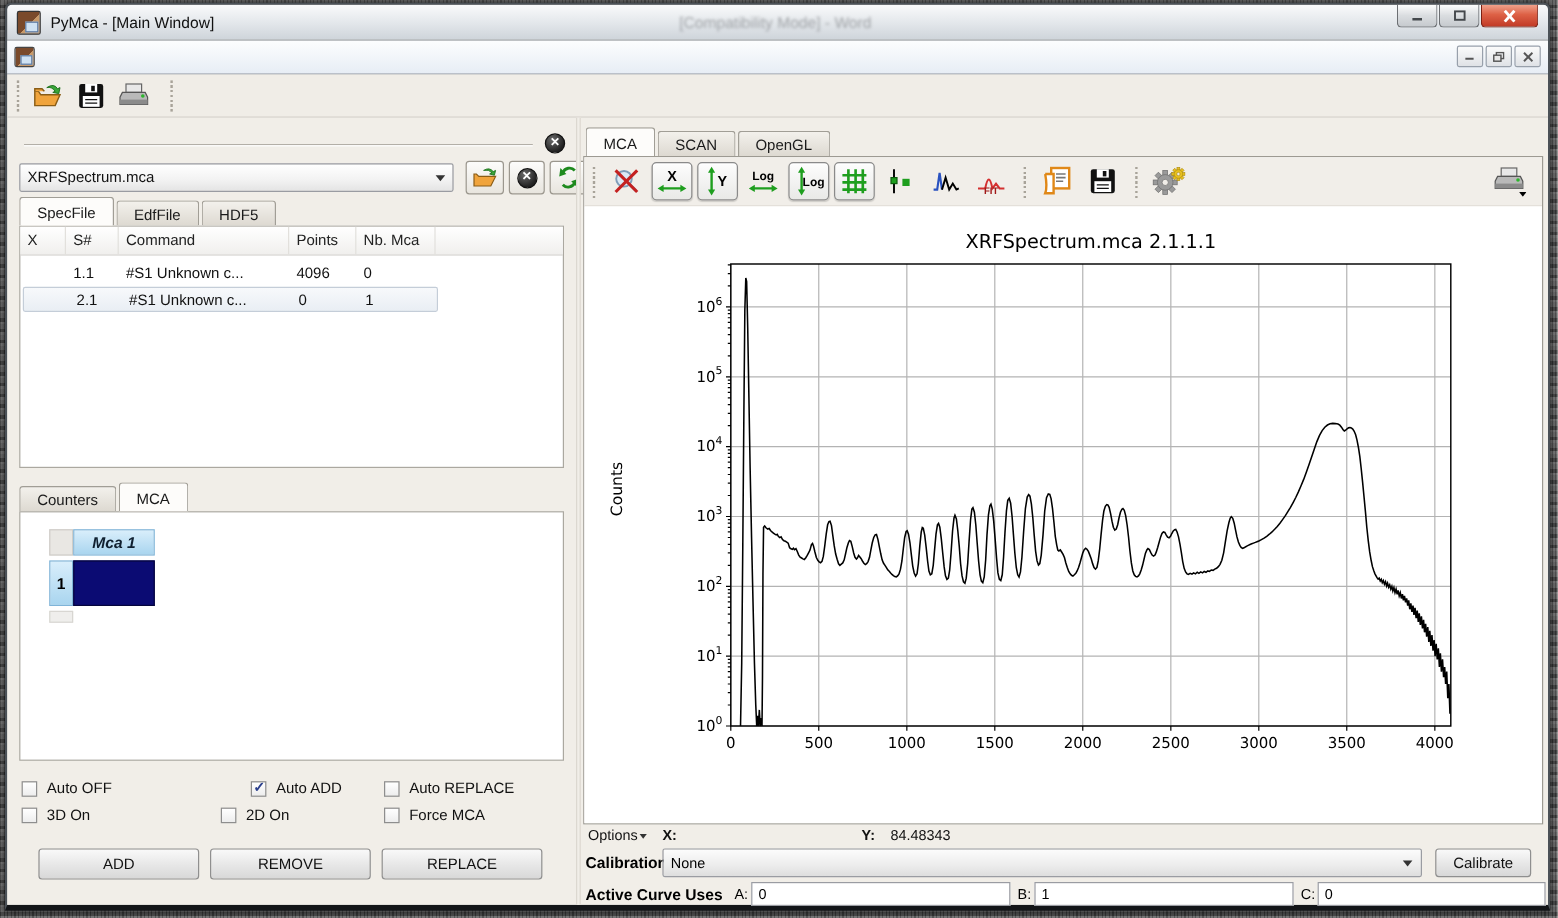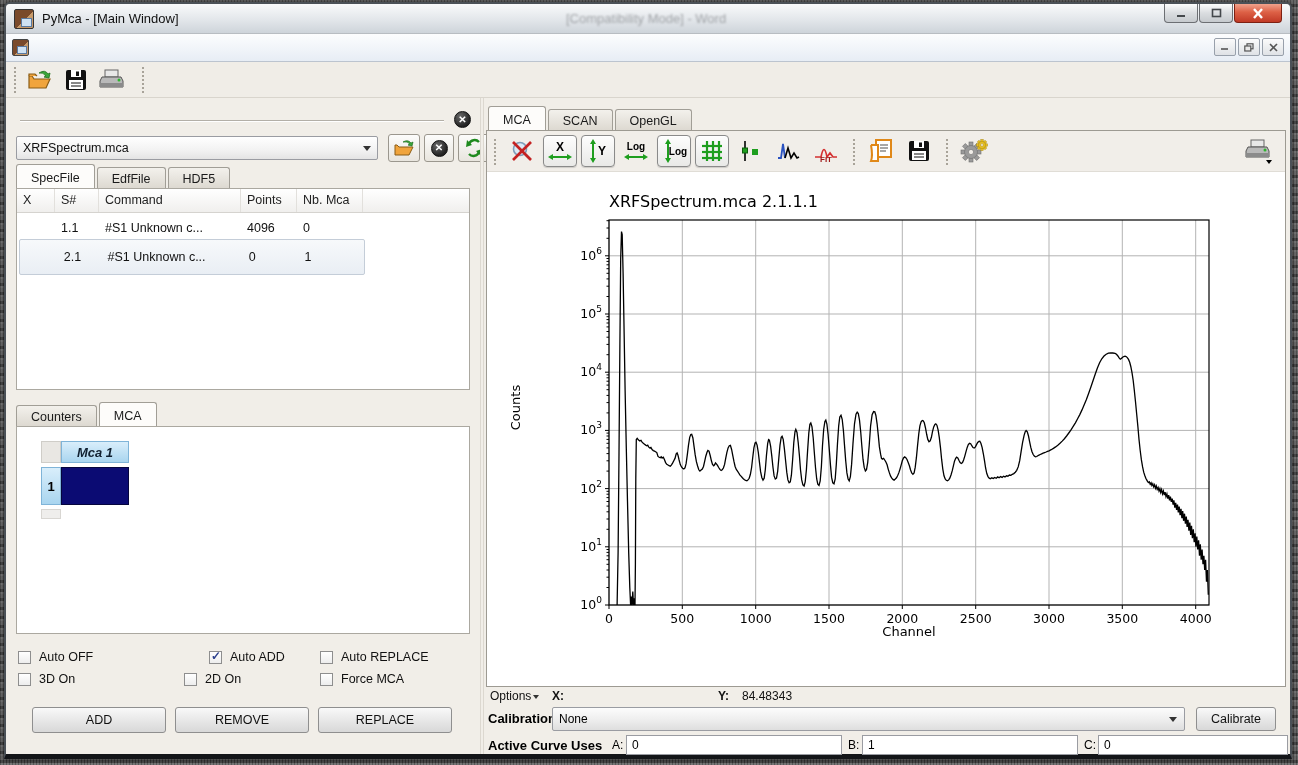--- a/index.html
+++ b/index.html
@@ -84,21 +84,21 @@
   .box { position:absolute; background:#fff; border:1px solid #aba8a0; }
 
   .scan-table { position:absolute; left:0; top:0; right:0; }
   .scan-head { display:flex; height:24px; background:linear-gradient(#fff,#f0efed); border-bottom:1px solid #d5d3cf;
     font-size:12.5px; color:#222; }
   .scan-head > div { padding:4px 4px 0 6px; border-right:1px solid #e2e0dc; }
   .c-x{width:38px;} .c-s{width:44px;} .c-cmd{width:142px;} .c-pts{width:56px;} .c-nb{width:66px;} .c-rest{flex:1; border-right:none!important;}
   .scan-row { display:flex; height:22px; font-size:12.5px; color:#111; align-items:center; }
   .scan-row > div { padding:0 4px 0 6px; }
   .scan-row.selected { background:linear-gradient(#f7f9fb,#e9eef4); border:1px solid #c4cdd8; border-radius:2px;
-    width:346px; margin-left:2px; height:36px; }
+    width:346px; margin-left:2px; height:21px; }
 
   .mca-grid-corner { position:absolute; width:20px; height:22px; background:#e9e7e3; border:1px solid #cfcdc8; }
   .mca-col-head { position:absolute; width:68px; height:22px; background:linear-gradient(#d9eefb,#a9d5ef);
     border:1px solid #7fb4d8; font-size:13px; font-weight:bold; color:#102030; display:flex; align-items:center; justify-content:center; }
   .mca-row-head { position:absolute; width:20px; height:38px; background:linear-gradient(#d9eefb,#a9d5ef);
     border:1px solid #7fb4d8; font-size:13px; font-weight:bold; display:flex; align-items:center; justify-content:center; }
   .mca-cell { position:absolute; width:68px; height:38px; background:#0b0b73; border:1px solid #05053d; }
   .mca-stub { position:absolute; width:20px; height:10px; background:#efeeec; border:1px solid #d8d6d2; }
 
   .checkbox { position:absolute; display:flex; align-items:center; font-size:12.5px; color:#111; }
@@ -118,21 +118,21 @@
     border-bottom:1px solid #e0ddd6; display:flex; align-items:center; }
   .pt-btn { width:34px; height:32px; margin:0 2px; display:flex; align-items:center; justify-content:center; border-radius:4px; }
   .pt-btn.toggled { border:1px solid #8a8a8a; background:linear-gradient(#fdfdfd,#e9e9e7);
     box-shadow:inset 0 1px 0 #fff, 0 1px 1px rgba(0,0,0,.15); }
   .pt-sep { width:7px; height:28px; margin:0 5px;
     background-image:repeating-linear-gradient(0deg,#a8a399 0 2px, transparent 2px 4px);
     background-size:2px 100%; background-repeat:repeat-y; background-position:3px 0; }
   .pt-spacer { flex:1; }
 
   .plot-area { position:absolute; left:0; top:41px; right:0; bottom:0; background:#fff; }
-  .plot-title { position:absolute; left:122px; width:600px; top:20px; 
+  .plot-title { position:absolute; left:122px; width:600px; top:20px; text-align:center;
     font-family:"DejaVu Sans", sans-serif; font-size:16px; color:#000; }
   .plot-xlabel { position:absolute; left:122px; width:600px; top:452px; text-align:center;
     font-family:"DejaVu Sans", sans-serif; font-size:13px; color:#000; }
   .plot-ylabel { position:absolute; left:-22px; top:228px; width:100px; text-align:center;
     transform:rotate(-90deg); font-family:"DejaVu Sans", sans-serif; font-size:13px; color:#000; }
   #plot-svg { position:absolute; left:0; top:0; }
   #plot-svg .grid { stroke:#b3b3b3; stroke-width:1; }
   #plot-svg .tick { stroke:#000; stroke-width:1; }
   #plot-svg text { font-family:"DejaVu Sans", sans-serif; font-size:12.5px; fill:#000; }
 
@@ -502,21 +502,20 @@
               <rect x="2" y="15" width="23" height="4" fill="#8b8b8b"></rect>
               <circle cx="21" cy="12" r="1.5" fill="#2db52d"></circle>
               <polygon points="22,22 28,22 25,26" fill="#000"></polygon>
             </svg>
           </span>
         </div>
 
         <div class="plot-area">
           <div class="plot-title">XRFSpectrum.mca 2.1.1.1</div>
           <div class="plot-ylabel">Counts</div>
-          <div class="plot-xlabel">Channel</div>
           <svg id="plot-svg" width="800" height="514">
               <line class="grid" x1="122.0" y1="48" x2="122.0" y2="433"></line>
               <line class="grid" x1="195.3" y1="48" x2="195.3" y2="433"></line>
               <line class="grid" x1="268.7" y1="48" x2="268.7" y2="433"></line>
               <line class="grid" x1="342.0" y1="48" x2="342.0" y2="433"></line>
               <line class="grid" x1="415.3" y1="48" x2="415.3" y2="433"></line>
               <line class="grid" x1="488.7" y1="48" x2="488.7" y2="433"></line>
               <line class="grid" x1="562.0" y1="48" x2="562.0" y2="433"></line>
               <line class="grid" x1="635.3" y1="48" x2="635.3" y2="433"></line>
               <line class="grid" x1="708.7" y1="48" x2="708.7" y2="433"></line>

